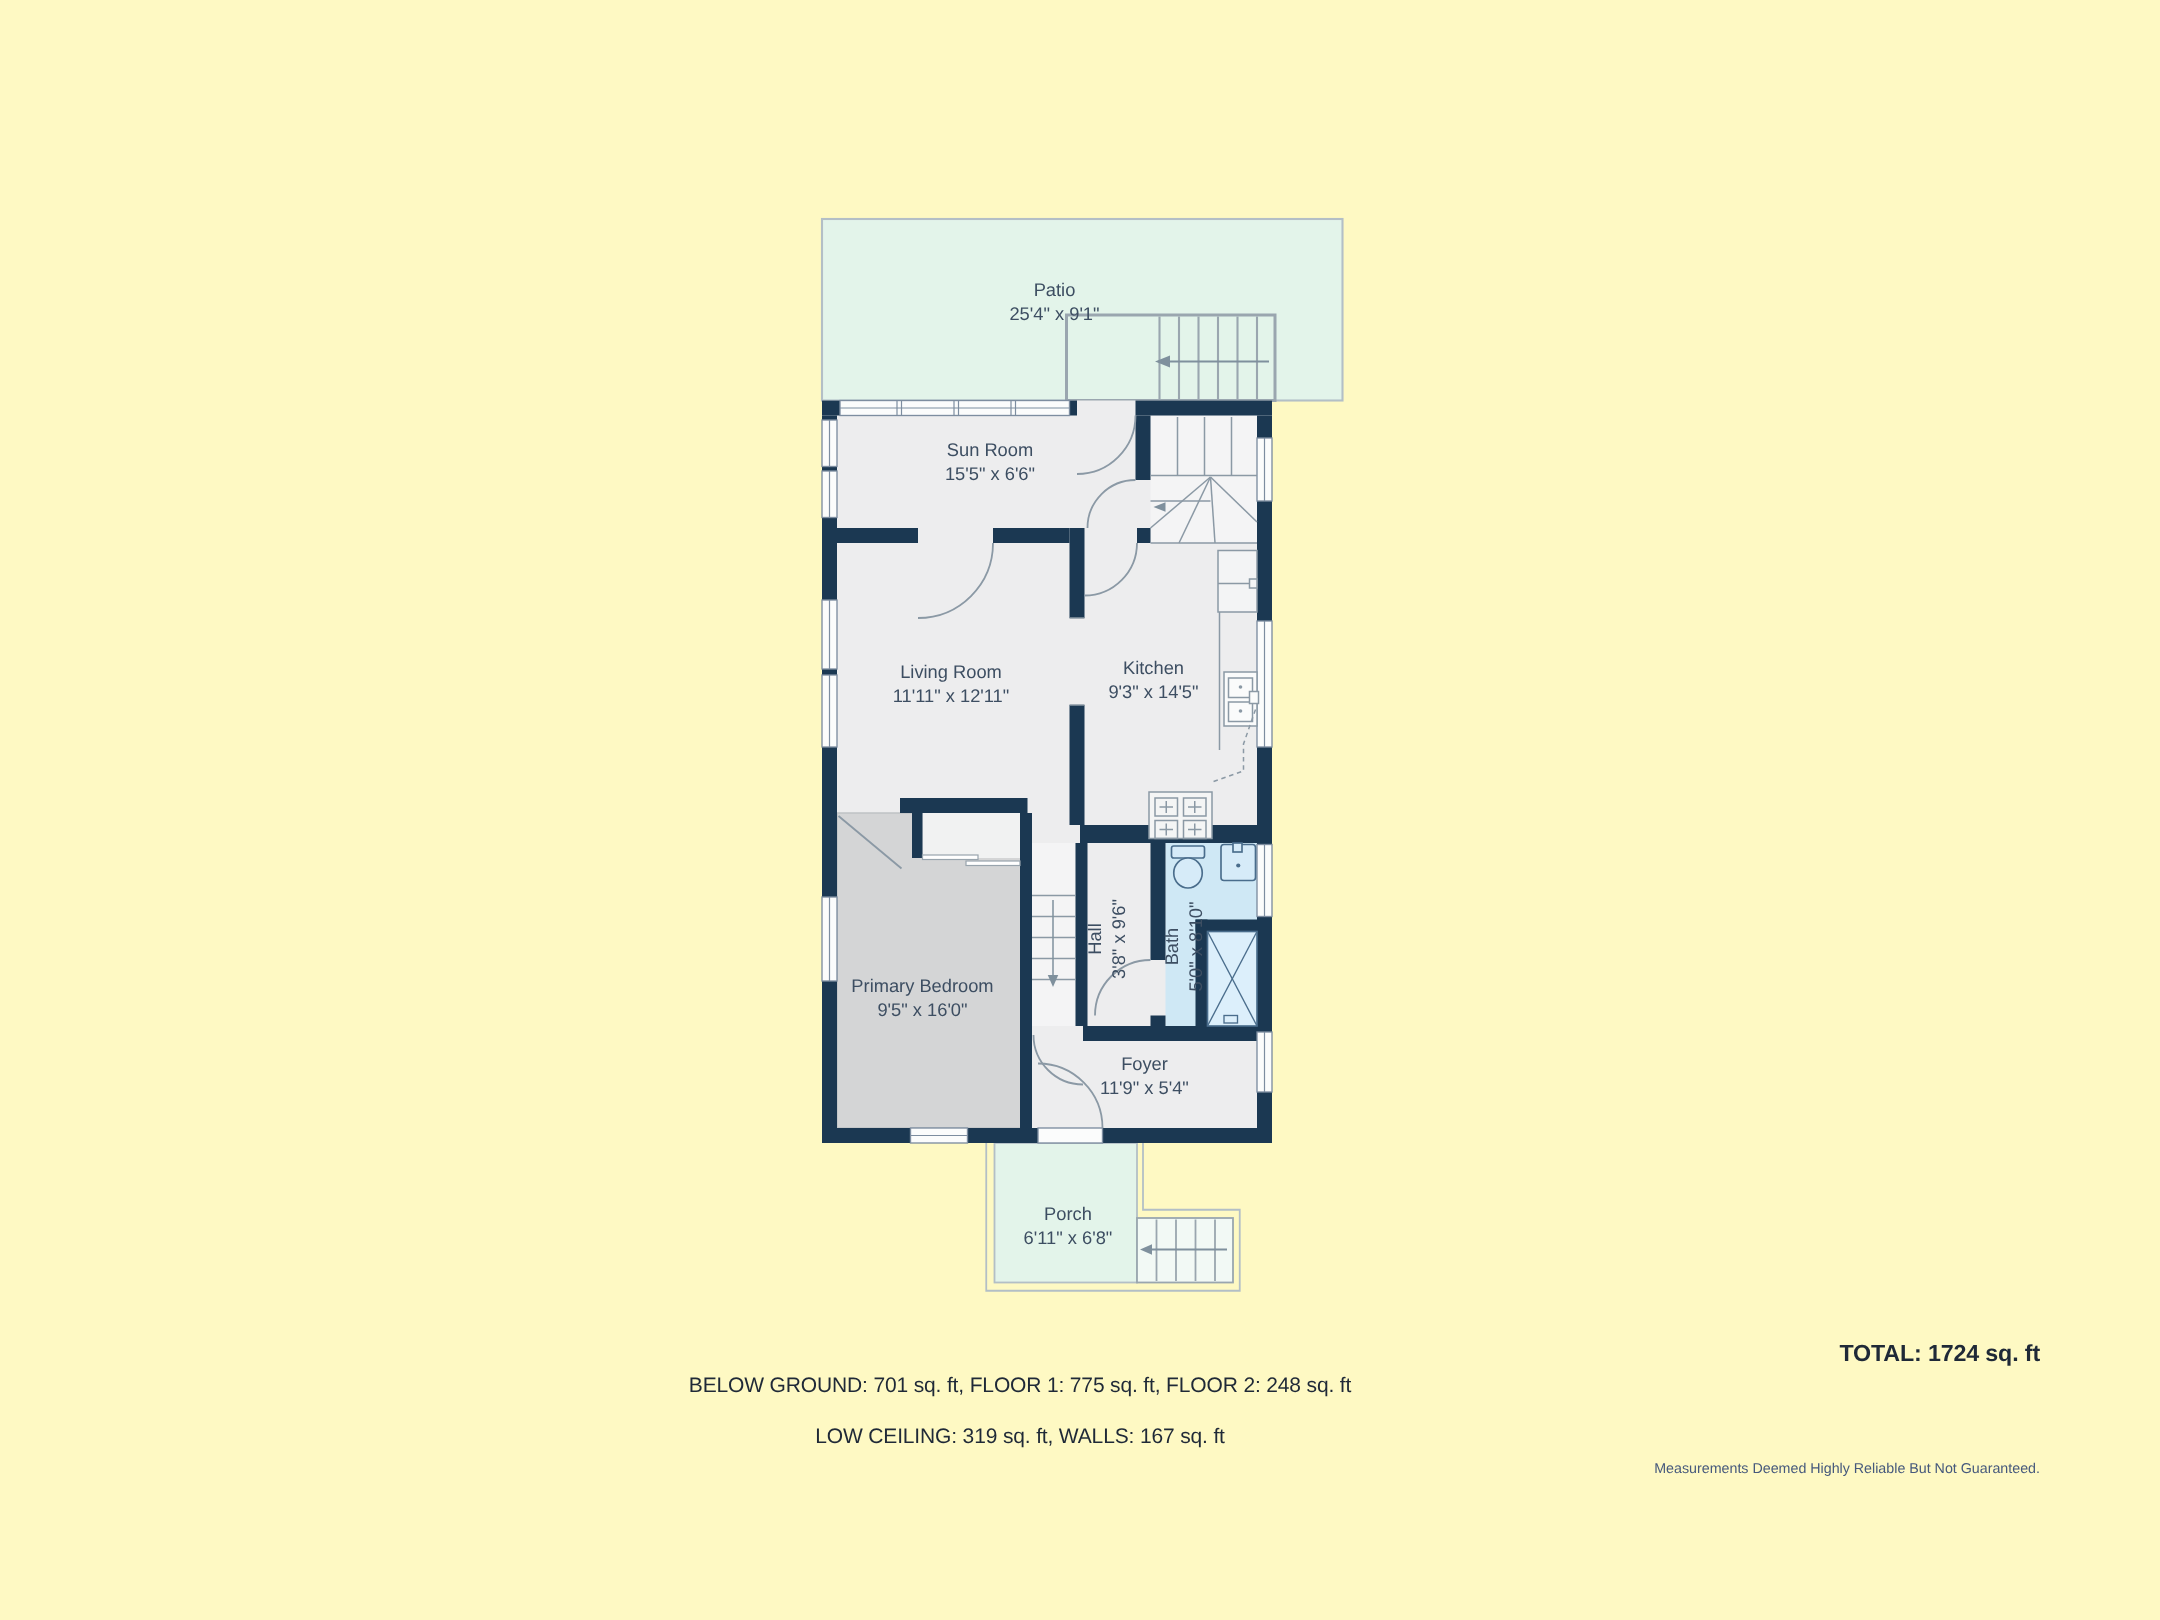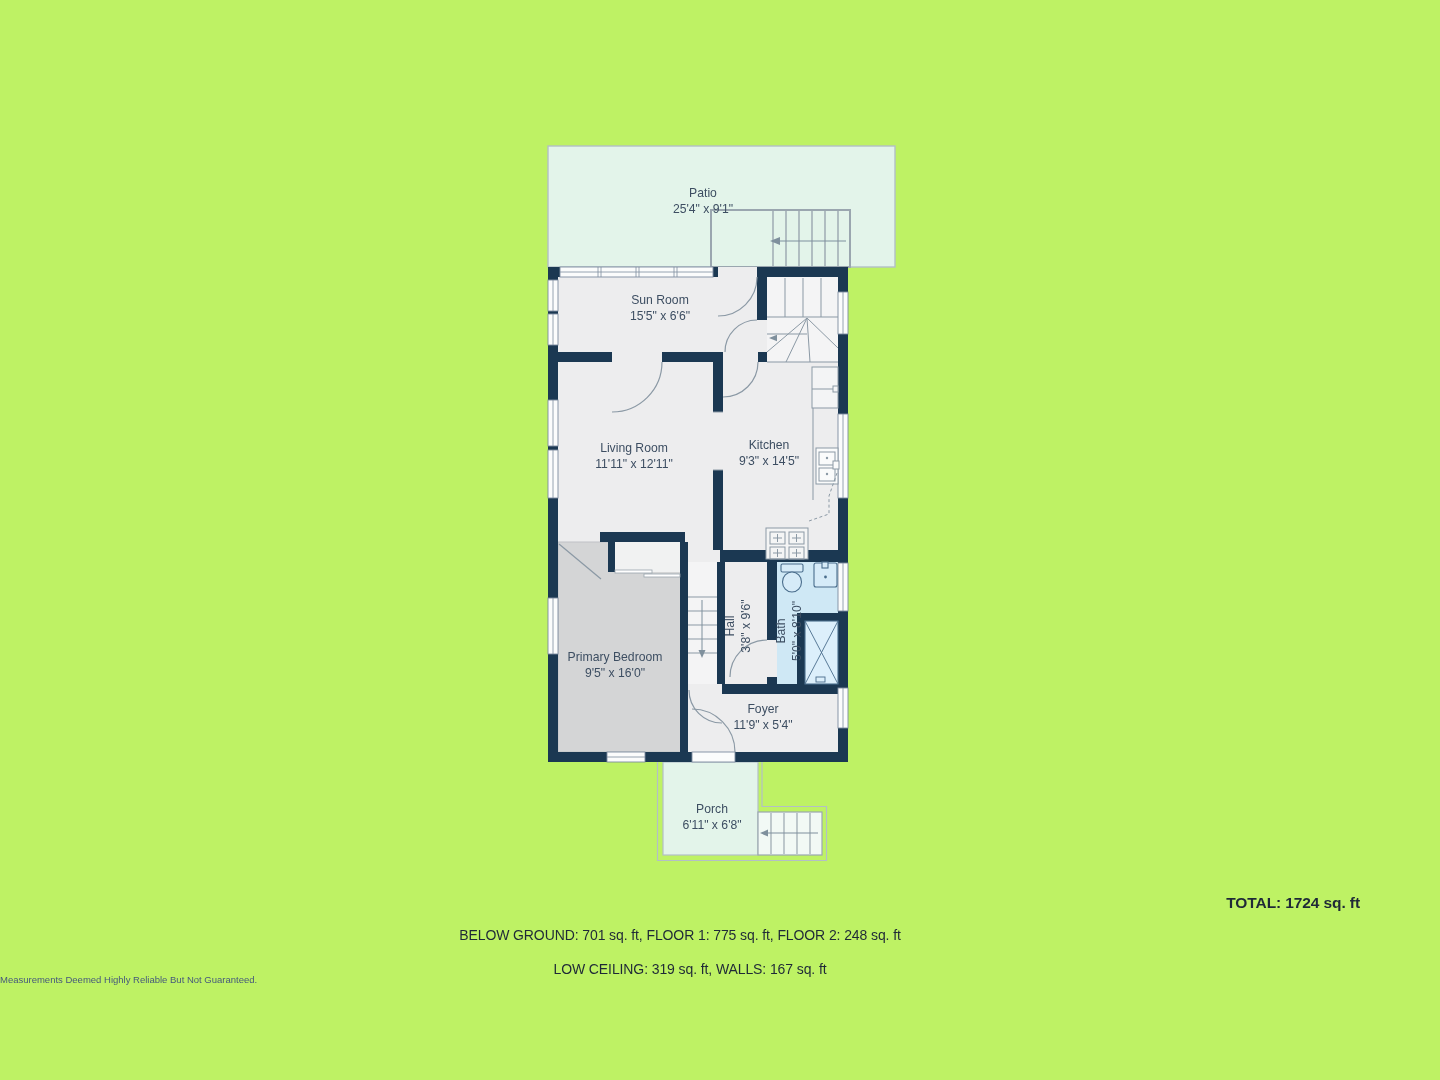--- a/index.html
+++ b/index.html
@@ -1,25 +1,25 @@
 <!DOCTYPE html>
 <html><head>
 <meta charset="utf-8">
 <style>
   html,body{margin:0;padding:0;background:#fff;}
-  .screen{position:relative;width:1440px;height:1080px;background:#bef264;
+  .screen{position:relative;width:1440px;height:1080px;background:#fef9c3;
           font-family:"Liberation Sans",sans-serif;overflow:hidden;}
   .plan-svg{position:absolute;left:0;top:0;}
   .lbl{font-size:12.2px;fill:#3d4e62;}
   .sum-total{position:absolute;top:894px;left:0;width:1360px;text-align:right;
              font-size:15.5px;font-weight:700;color:#1f2937;letter-spacing:-0.1px;}
   .sum-line{position:absolute;left:0;width:1360px;text-align:center;
-            font-size:14px;color:#1f2937;letter-spacing:-0.1px;margin-top:12px;}
-  .sum-l2{top:915px;} .sum-l3{top:932px;} .sum-l4{top:949px;padding-left:10px;}
-  .sum-disclaimer{position:absolute;top:974px;left:0;width:1360px;text-align:left;
+            font-size:14px;color:#1f2937;letter-spacing:-0.1px;}
+  .sum-l2{top:915px;} .sum-l3{top:932px;} .sum-l4{top:949px;}
+  .sum-disclaimer{position:absolute;top:974px;left:0;width:1360px;text-align:right;
                   font-size:9.5px;color:#46597c;}
 </style>
 </head>
 <body>
 
 <div class="screen">
 
 <svg class="plan-svg" width="1440" height="1080" viewBox="0 0 1440 1080">
 
   <g>

